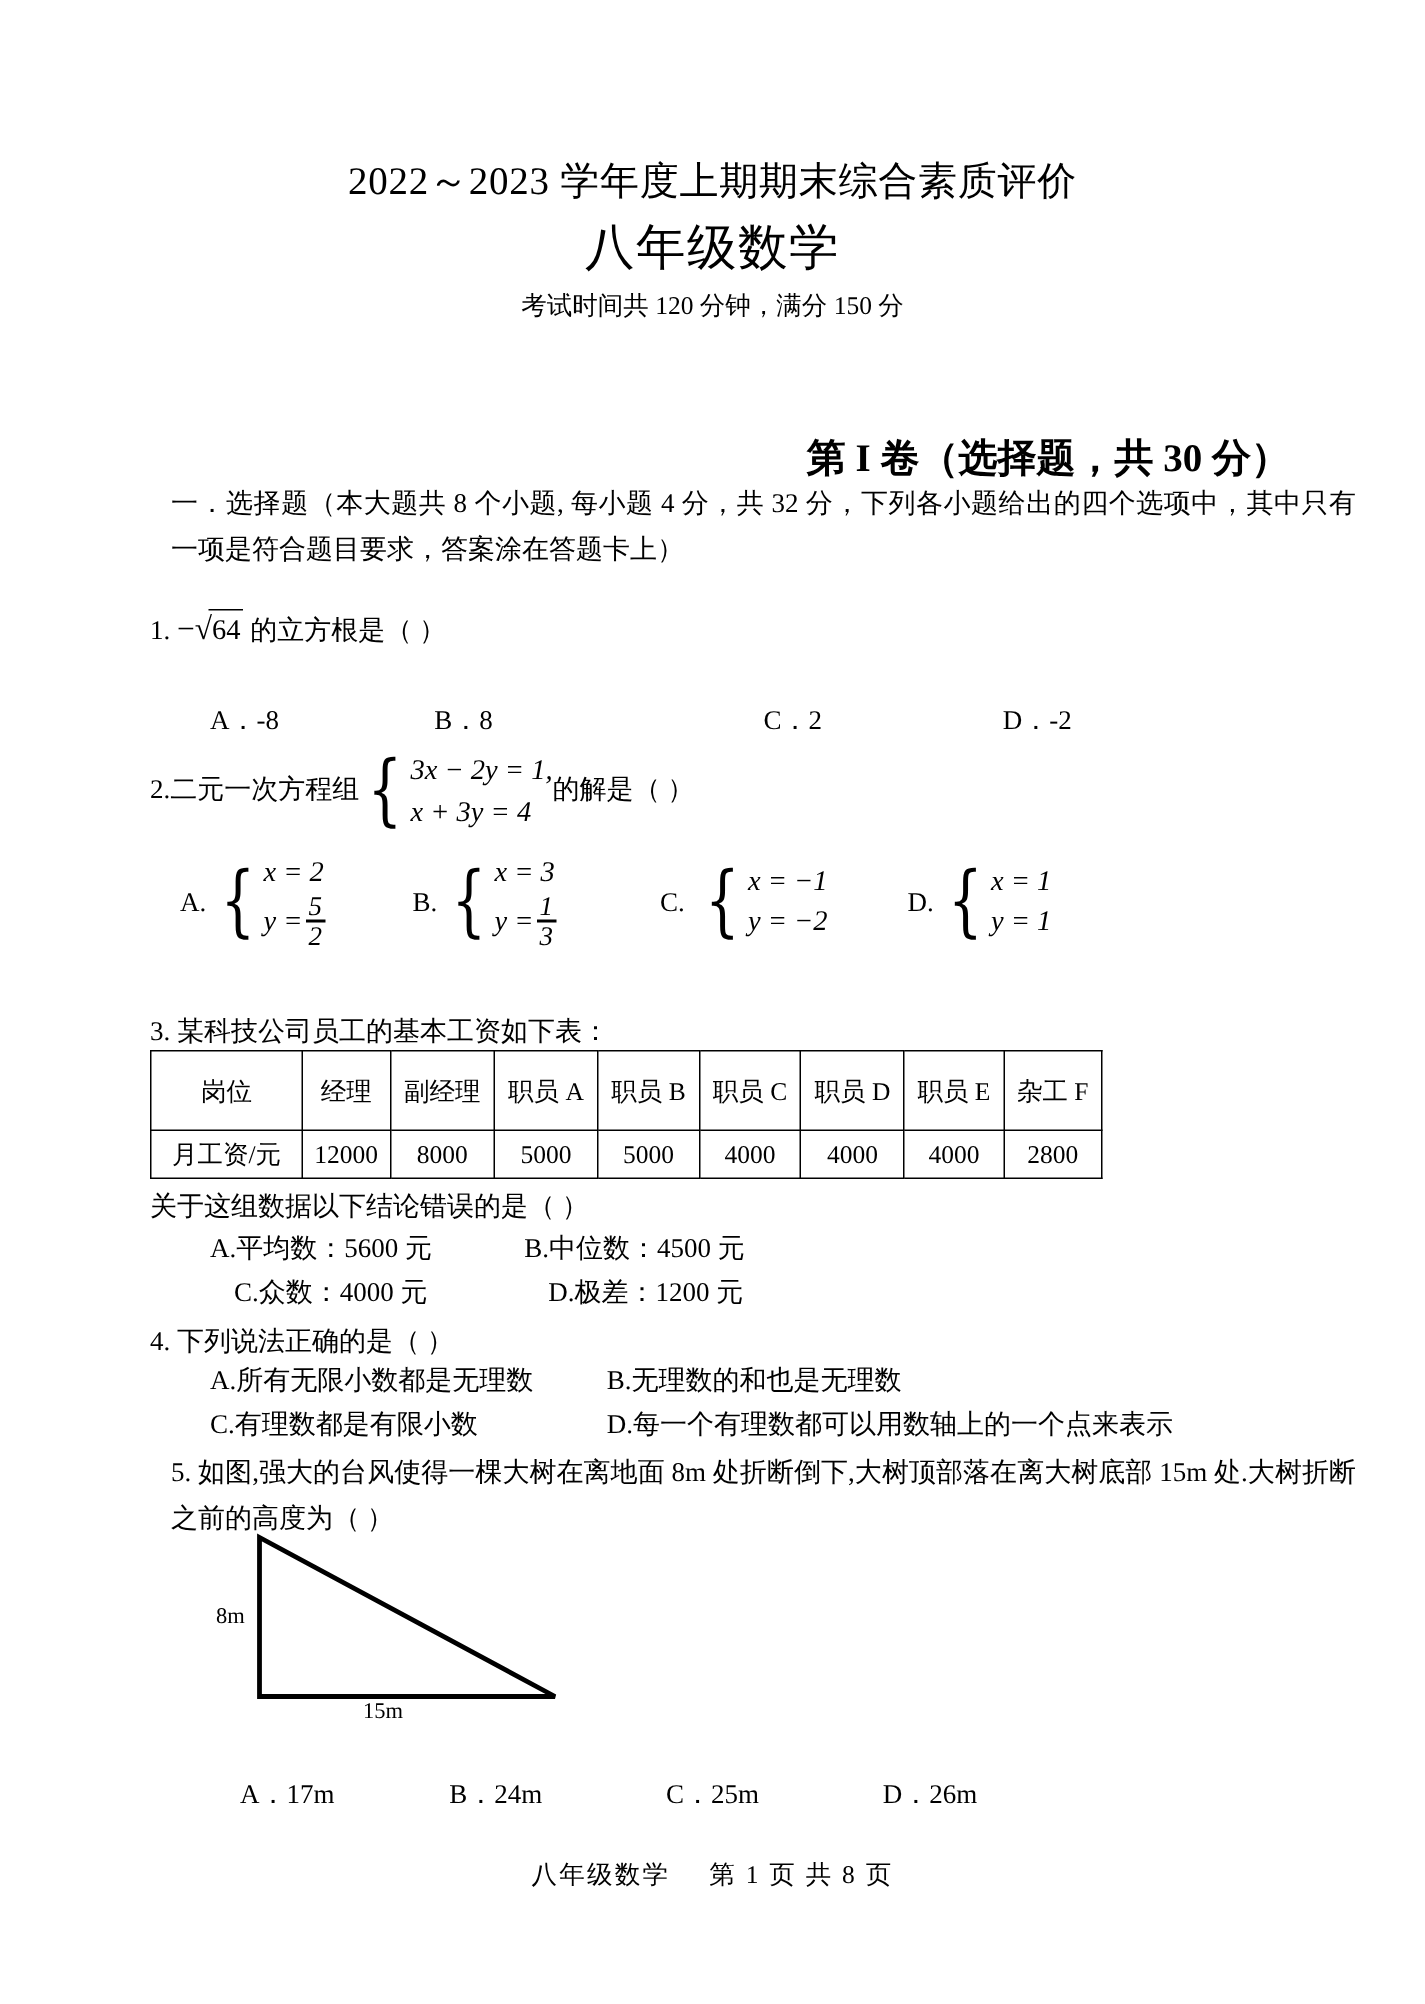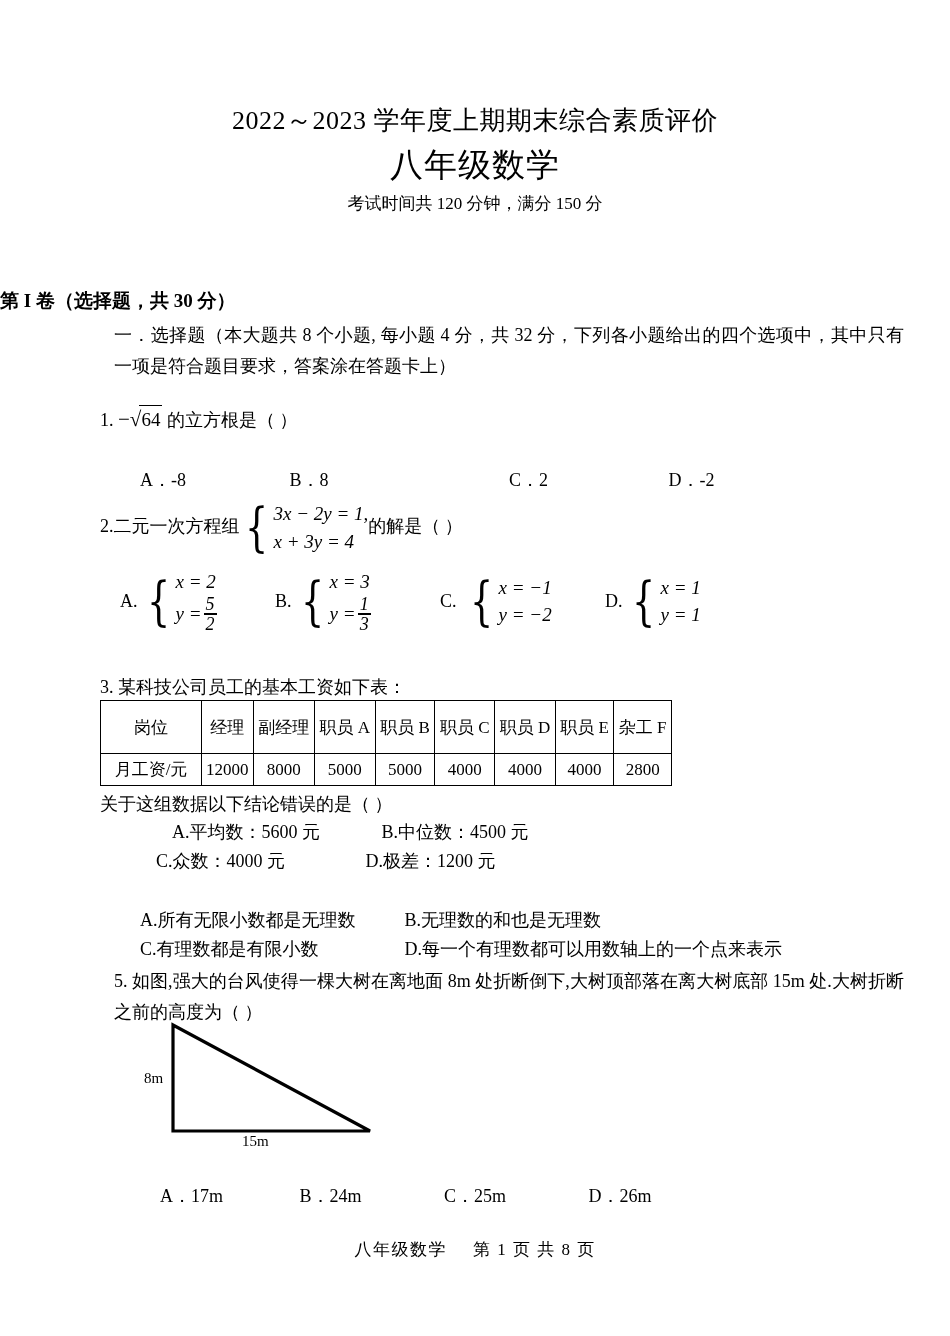--- a/index.html
+++ b/index.html
@@ -45,22 +45,22 @@
     width: 950px;
     text-align: center;
     font-size: 17px;
   }
 
   
   .section-heading {
     position: absolute;
     left: 0; top: 288px;
     width: 860px;
-    text-align: left;
-    font-size: 19px;
+    text-align: right;
+    font-size: 26px;
     font-weight: bold;
   }
 
   
   .body-block {
     position: absolute;
     left: 114px;
     width: 790px;
     font-size: 18px;
     line-height: 31px;
@@ -160,21 +160,21 @@
     line-height: 1.05;
     padding: 0 2px;
   }
 
   
   .salary-table {
     position: absolute;
     left: 100px; top: 700px;
     border-collapse: collapse;
     font-size: 17px;
-    width: 572px;
+    width: 635px;
   }
   .salary-table td {
     border: 1px solid #000;
     text-align: center;
     vertical-align: middle;
     padding: 2px 1px;
   }
   .salary-table tr.hdr td {
     height: 48px;
     line-height: 23px;
@@ -330,28 +330,32 @@
       <td>4000</td>
       <td>4000</td>
       <td>2800</td>
     </tr>
   </tbody>
     </table>
 
   <div class="qline" style="top:790px;">关于这组数据以下结论错误的是（        ）</div>
 
   <div class="opts" style="top:820px; left:140px;">
-    <span class="op" style="width:205px;margin-left:32px;"><span>A.</span><span>平均数：5600 元</span></span>
+    <span class="op" style="width:205px;"><span>A.</span><span>平均数：5600 元</span></span>
     <span class="op"><span>B.</span><span>中位数：4500 元</span></span>
   </div>
   <div class="opts" style="top:849px; left:156px;">
     <span class="op" style="width:205px;"><span>C.</span><span>众数：4000 元</span></span>
     <span class="op"><span>D.</span><span>极差：1200 元</span></span>
   </div>
 
+  <div class="qline" style="top:880px;">
+    <span>4.</span>
+    <span>下列说法正确的是（        ）</span>
+  </div>
 
   <div class="opts" style="top:908px; left:140px;">
     <span class="op" style="width:260px;"><span>A.</span><span>所有无限小数都是无理数</span></span>
     <span class="op"><span>B.</span><span>无理数的和也是无理数</span></span>
   </div>
   <div class="opts" style="top:937px; left:140px;">
     <span class="op" style="width:260px;"><span>C.</span><span>有理数都是有限小数</span></span>
     <span class="op"><span>D.</span><span>每一个有理数都可以用数轴上的一个点来表示</span></span>
   </div>
 

